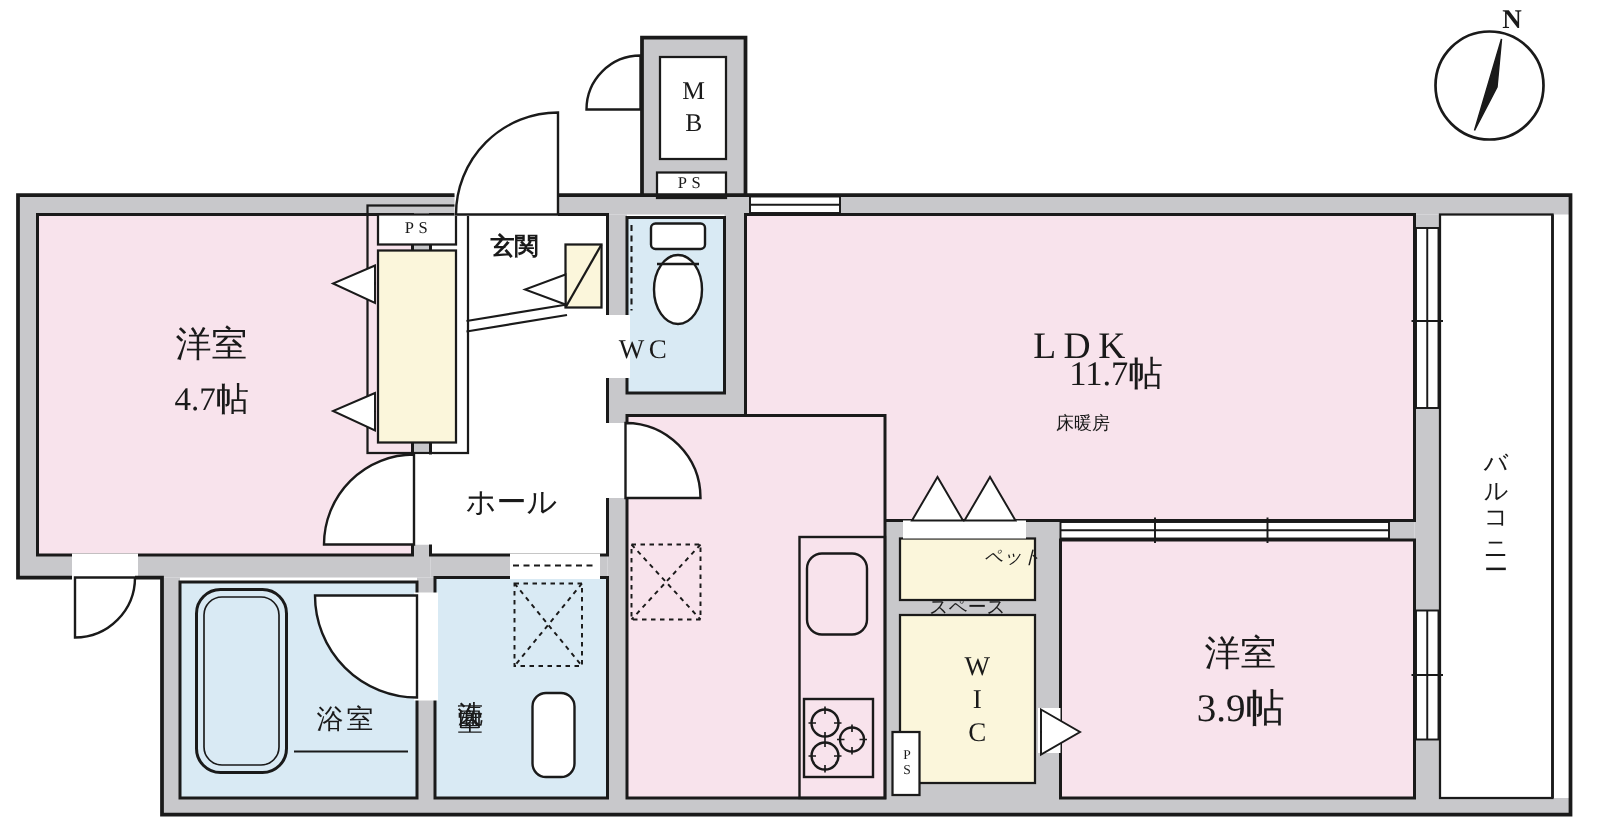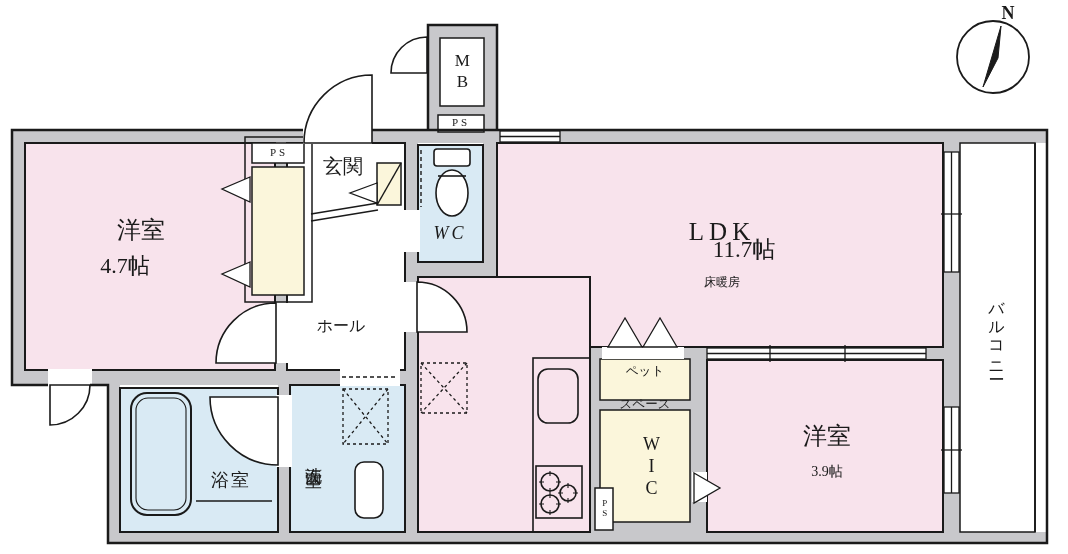--- a/index.html
+++ b/index.html
@@ -163,39 +163,39 @@
 
   <g>
     <circle cx="993" cy="57" r="36" fill="#ffffff" stroke="#1a1a1a" stroke-width="1.8"></circle>
     <path d="M1001,26 L983,87 L998,58 Z" fill="#1a1a1a" stroke="#1a1a1a" stroke-width="1"></path>
   </g>
 </svg>
 
   <div class="lbl" style="left:1008px;top:13px;font-size:18px;font-weight:bold;">N</div>
 
   <div class="lbl" style="left:141px;top:231px;font-size:24px;">洋室</div>
-  <div class="lbl" style="left:125px;top:266px;font-size:22px;text-align:center;">4.7帖</div>
-
-  <div class="lbl" style="left:343px;top:166px;font-size:20px;">玄関</div>
-  <div class="lbl" style="left:341px;top:326px;font-size:16px;">ホール</div>
-  <div class="lbl" style="left:450px;top:233px;font-size:18px;letter-spacing:3px;font-style:italic;">WC</div>
+  <div class="lbl" style="left:141px;top:266px;font-size:22px;text-align:center;">4.7帖</div>
+
+  <div class="lbl" style="left:343px;top:166px;font-size:16px;font-weight:bold;">玄関</div>
+  <div class="lbl" style="left:341px;top:336px;font-size:20px;">ホール</div>
+  <div class="lbl" style="left:430px;top:233px;font-size:18px;letter-spacing:3px;">WC</div>
 
   <div class="lbl vert" style="left:462px;top:72px;font-size:17px;">MB</div>
   <div class="lbl" style="left:279px;top:153px;font-size:11px;letter-spacing:3px;">PS</div>
   <div class="lbl" style="left:461px;top:123px;font-size:11px;letter-spacing:3px;">PS</div>
   <div class="lbl vert" style="left:604px;top:508px;font-size:9px;letter-spacing:0;">PS</div>
 
   <div class="lbl" style="left:722px;top:212px;font-size:25px;letter-spacing:5px;margin-top:20px;">LDK</div>
   <div class="lbl" style="left:744px;top:250px;font-size:23px;">11.7帖</div>
   <div class="lbl" style="left:722px;top:282px;font-size:12px;">床暖房</div>
 
   <div class="lbl" style="left:231px;top:480px;font-size:18px;letter-spacing:2px;font-family:Liberation Serif, serif;">浴室</div>
   <div class="lbl vert" style="left:313px;top:457px;font-size:17px;">洗面室</div>
   <div class="lbl vert" style="left:651px;top:467px;font-size:18px;">WIC</div>
 
-  <div class="lbl" style="left:645px;top:372px;font-size:12.5px;">ペット</div>
+  <div class="lbl" style="left:675px;top:372px;font-size:12.5px;font-style:italic;">ペット</div>
   <div class="lbl" style="left:645px;top:405px;font-size:12.5px;">スペース</div>
 
   <div class="lbl" style="left:827px;top:437px;font-size:24px;">洋室</div>
-  <div class="lbl" style="left:827px;top:472px;font-size:14px;">3.9帖</div>
+  <div class="lbl" style="left:827px;top:472px;font-size:26px;">3.9帖</div>
 
   <div class="lbl vert" style="left:996px;top:332px;font-size:16px;">バルコニー</div>
 </div>
 
 </body></html>

